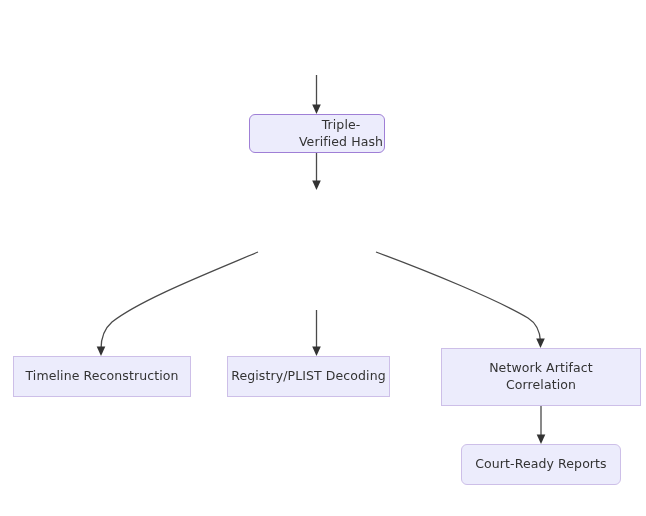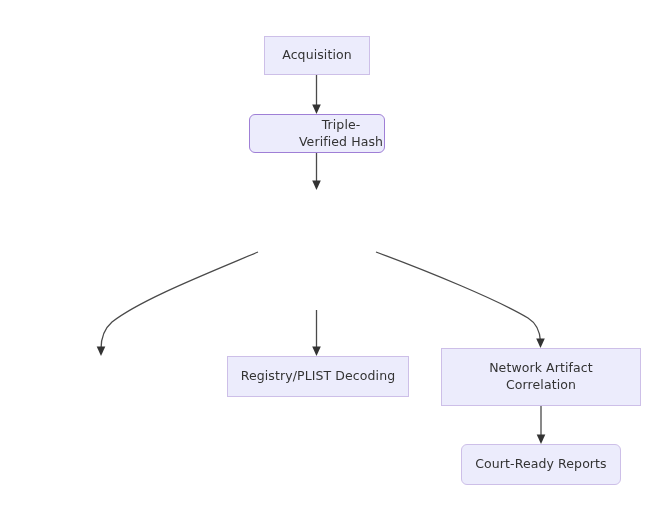--- a/index.html
+++ b/index.html
@@ -118,31 +118,31 @@
       <path class="edge-path" d="M 376 252 C 430 272, 498 300, 528 318 C 536 323, 540 331, 540.5 341.5"></path>
       <polygon class="arrow-head" points="540.5,348 536.2,338.5 544.8,338.5"></polygon>
     </g>
 
     <g>
       <path class="edge-path" d="M 541 406 L 541 437.5"></path>
       <polygon class="arrow-head" points="541,444 536.7,434.5 545.3,434.5"></polygon>
     </g>
   </svg>
 
-  <div class="node square-strong" style="left:264px; top:36px; width:106px; height:39px;">
-    <span>Acquisition</span>
-  </div>
 
   <div class="node rounded" style="left:249px; top:114px; width:136px; height:39px;">
     <span>Triple-Verified Hash</span>
   </div>
 
 
+  <div class="node square-strong" style="left:13px; top:356px; width:178px; height:41px;">
+    <span>Timeline Reconstruction</span>
+  </div>
 
-  <div class="node square-strong" style="left:227px; top:356px; width:182px; height:41px;">
+  <div class="node square-strong" style="left:227px; top:356px; width:163px; height:41px;">
     <span>Registry/PLIST Decoding</span>
   </div>
 
   <div class="node square-strong" style="left:441px; top:348px; width:200px; height:58px;">
     <span style="max-width:130px; display:inline-block;">Network Artifact Correlation</span>
   </div>
 
   <div class="node square-strong" style="left:461px; top:444px; width:160px; height:41px;border-radius:6px;">
     <span>Court-Ready Reports</span>
   </div>

